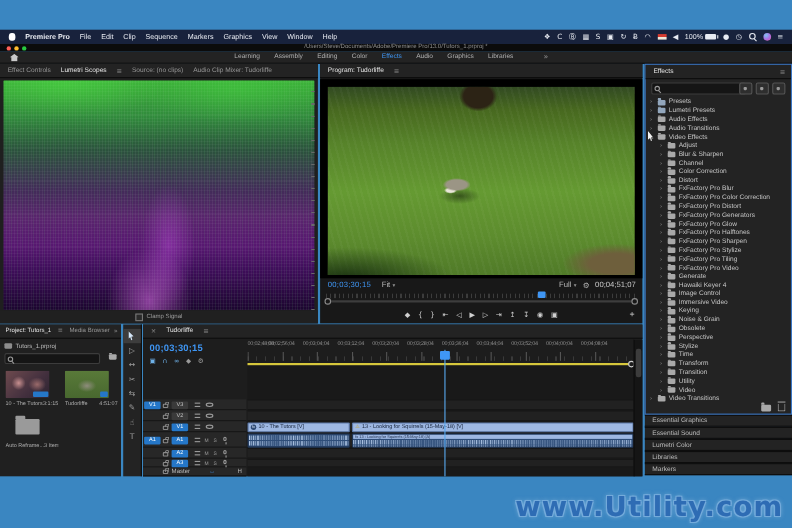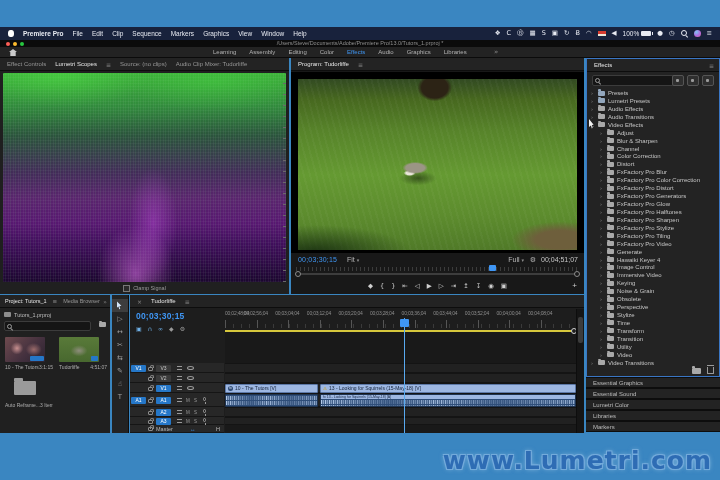--- a/index.html
+++ b/index.html
@@ -707,14 +707,14 @@
           <div class="wv" style="top: 10px; height: 4px;"></div>
         </div>
       </div>
     <div class="phline"></div>
     <div class="phgrip"></div>
     <div class="tl-scroll">
       <div class="tl-thumb"></div>
     </div>
   </div>
 
-  <div class="wm">www.Lumetri.com</div>
+  <div class="wm">www.Utility.com</div>
 </div>
 
 </body></html>

